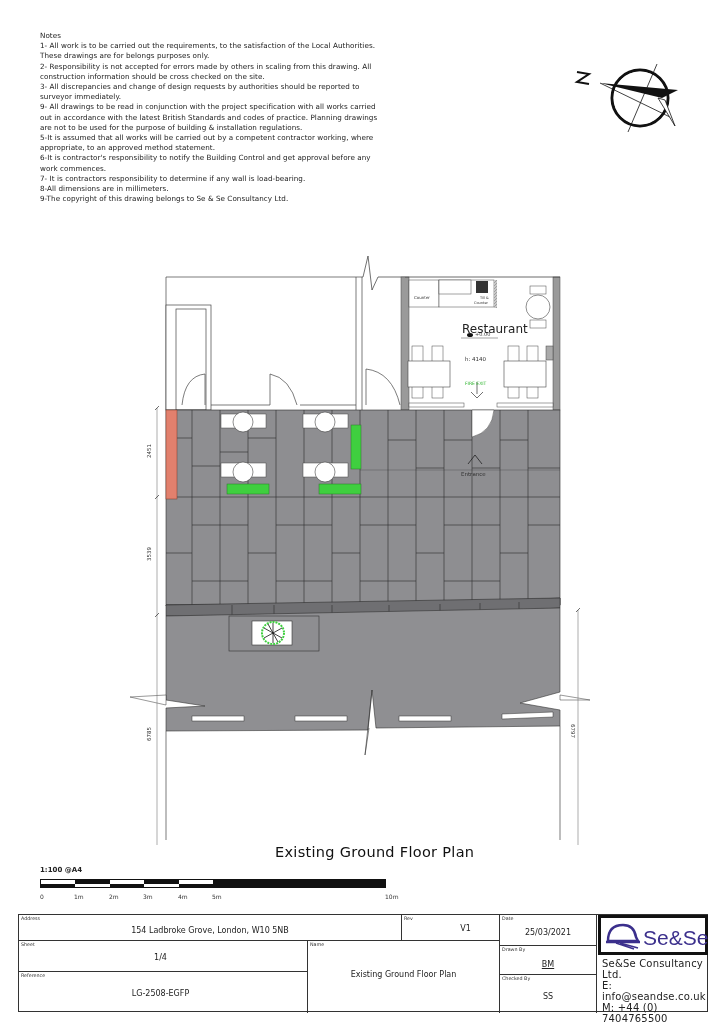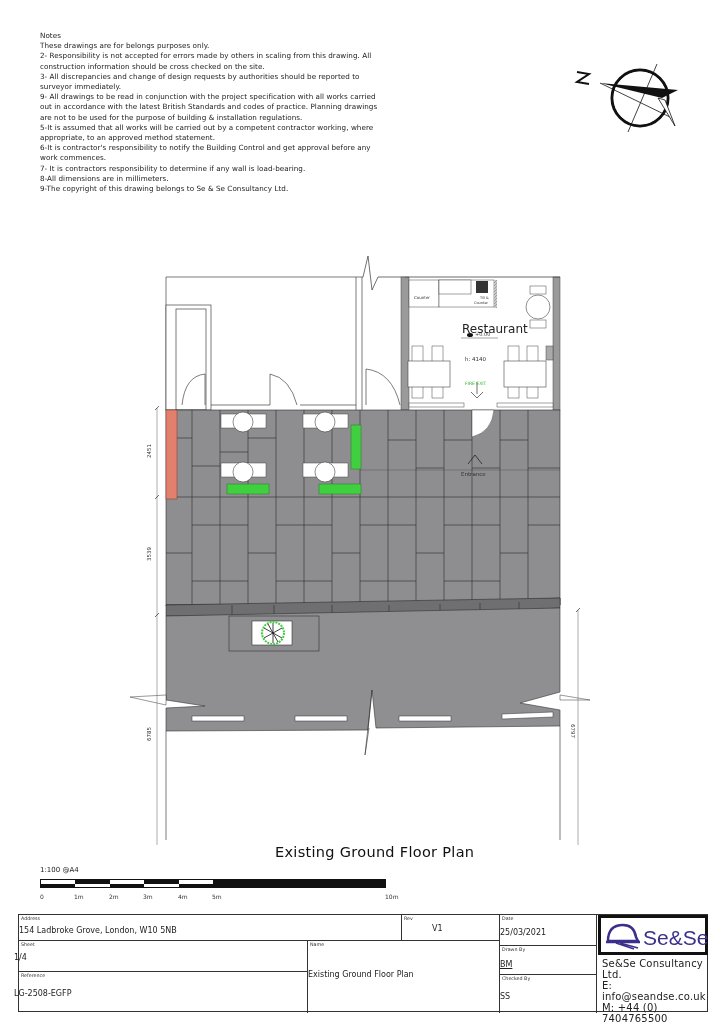--- a/index.html
+++ b/index.html
@@ -2,42 +2,43 @@
 <html><head>
 <meta charset="utf-8">
 <style>
   html, body { margin:0; padding:0; background:#ffffff; }
   body { width:724px; height:1024px; position:relative; overflow:hidden; font-family:"DejaVu Sans", sans-serif; color:#222; }
   .notes { position:absolute; left:40px; top:31px; width:408px; font-size:7.2px; line-height:10.2px; color:#1a1a1a; letter-spacing:0.05px; text-align:justify; }
   .notes .ln { display:block; }
   .compass { position:absolute; left:570px; top:58px; width:115px; height:80px; }
   .plan { position:absolute; left:0; top:0; width:724px; height:1024px; }
   .plan-title { position:absolute; left:275px; top:844px; font-size:14.5px; color:#111; letter-spacing:0.3px; }
-  .scale-label { position:absolute; left:40px; top:866px; font-size:7px; color:#222; }
+  .scale-label { position:absolute; left:40px; top:866px; font-size:7px; color:#222;font-weight:bold; }
   .scale-bar { position:absolute; left:40px; top:879px; width:346px; height:9px; border:1px solid #111; box-sizing:border-box; }
   .scale-ticks { position:absolute; left:40px; top:893px; width:360px; height:10px; font-size:6px; color:#333; }
   .scale-ticks span { position:absolute; }
   .tb { position:absolute; left:18px; top:914px; width:690px; height:98px; border:1px solid #333; box-sizing:border-box; background:#fff; }
   .cell { position:absolute; box-sizing:border-box; border-right:1px solid #333; border-bottom:1px solid #333; }
   .cell .lbl { position:absolute; left:2px; top:1px; font-size:4.8px; color:#333; }
-  .cell .val { position:absolute; left:0; right:0; font-size:8px; color:#222; }
+  .cell .val { position:absolute; left:0; right:0; text-align:center; font-size:8px; color:#222; }
   .logo-box { position:absolute; box-sizing:border-box; border:3px solid #111; background:#fff; }
   .logo-text { position:absolute; font-size:21px; color:#3b2f8c; font-family:"Liberation Sans", sans-serif; }
   .contact { position:absolute; font-size:10px; line-height:11px; color:#222; letter-spacing:0.2px; }
   .dim { position:absolute; font-size:5.5px; color:#333; transform:rotate(-90deg); transform-origin:center; white-space:nowrap; }
   .dim.r { transform:rotate(90deg); }
   .tiny { position:absolute; font-size:4px; color:#333; white-space:nowrap; }
   .rest-lbl { position:absolute; font-size:12px; color:#222; white-space:nowrap; }
   .fire { position:absolute; font-size:4.5px; color:#2fb52f; white-space:nowrap; }
 </style>
 </head>
 <body>
 
 <div class="notes">
   <span class="ln">Notes</span>
+  <span class="ln">1- All work is to be carried out the requirements, to the satisfaction of the Local Authorities.</span>
   <span class="ln">These drawings are for belongs purposes only.</span>
   <span class="ln">2- Responsibility is not accepted for errors made by others in scaling from this drawing. All</span>
   <span class="ln">construction information should be cross checked on the site.</span>
   <span class="ln">3- All discrepancies and change of design requests by authorities should be reported to</span>
   <span class="ln">surveyor immediately.</span>
   <span class="ln">9- All drawings to be read in conjunction with the project specification with all works carried</span>
   <span class="ln">out in accordance with the latest British Standards and codes of practice. Planning drawings</span>
   <span class="ln">are not to be used for the purpose of building &amp; installation regulations.</span>
   <span class="ln">5-It is assumed that all works will be carried out by a competent contractor working, where</span>
   <span class="ln">appropriate, to an approved method statement.</span>

